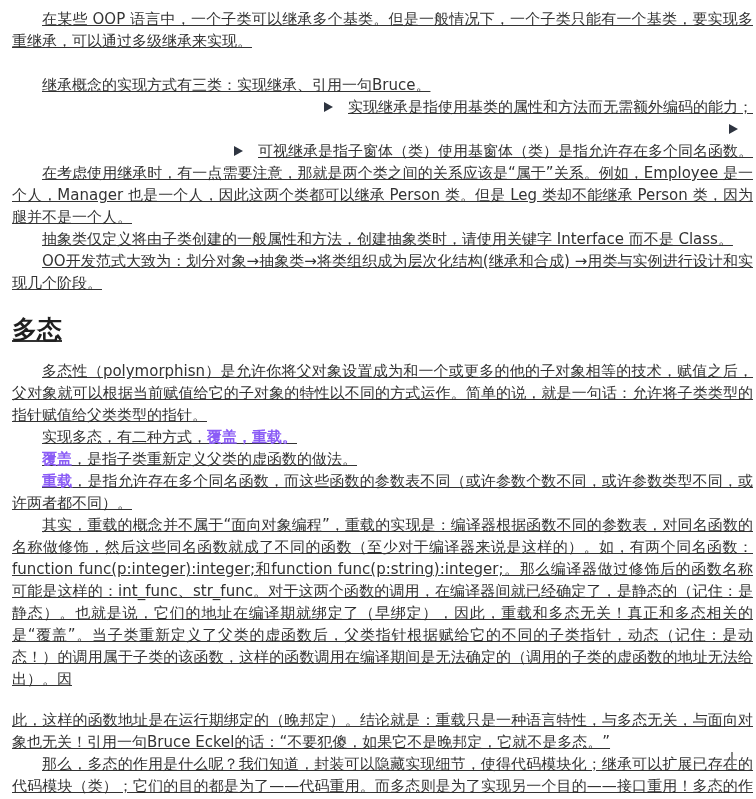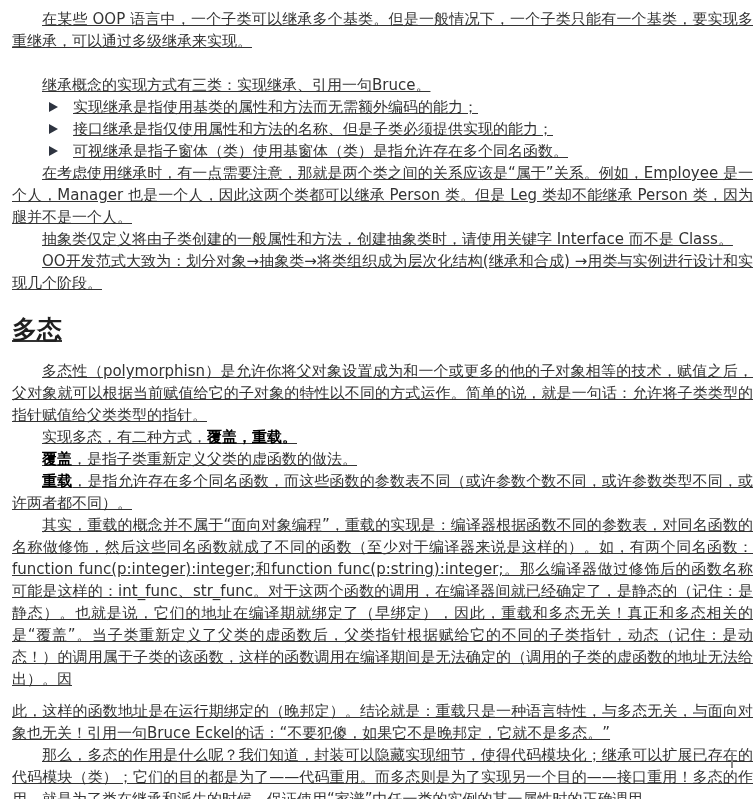--- a/index.html
+++ b/index.html
@@ -19,40 +19,40 @@
     text-align: justify;
     text-decoration: underline;
   }
   .para { margin: 0; }
   .indent { text-indent: 2em; }
   .spacer { height: 22px; }
   .bullet-line {
     margin: 0;
     padding-left: 37px;
     text-indent: 0;
-    text-align: left;
+    text-align: right;
   }
   .tri {
     display: inline-block;
     width: 0; height: 0;
     border-left: 9px solid #2e3440;
     border-top: 5px solid transparent;
     border-bottom: 5px solid transparent;
     margin-right: 15px;
   }
   h1.section {
     font-size: 25px;
     line-height: 32px;
     font-weight: bold;
     color: #1f1f1f;
     text-align: left;
   }
   h1.sec-a { margin: 20px 0 14px 0; }
-  .gap { margin-top: 10px; }
-  b.lead { font-weight: bold; color: #000000; }
+  .gap { margin-top: 19px; }
+  b.lead { font-weight: bold; color: #8b5cf6; }
   .caret {
     position: absolute;
     left: 731px;
     top: 752px;
     width: 2px;
     height: 16px;
     background: #878787;
   }
 </style>
 </head>
@@ -64,21 +64,21 @@
 
   <div class="spacer"></div>
 
   <p class="para indent">继承概念的实现方式有三类：实现继承、引用一句Bruce。</p>
 
   <p class="para bullet-line">
     <span class="tri"></span><span>实现继承是指使用基类的属性和方法而无需额外编码的能力；</span>
   </p>
 
   <p class="para bullet-line">
-    <span class="tri"></span><span>接口继承是指仅使用属性和方法的名称、但是子类必须提供实现的能力；</span>
+    <span class="tri"></span>
   </p>
 
   <p class="para bullet-line">
     <span class="tri"></span><span>可视继承是指子窗体（类）使用基窗体（类）是指允许存在多个同名函数。</span>
   </p>
 
   <p class="para indent">在考虑使用继承时，有一点需要注意，那就是两个类之间的关系应该是“属于”关系。例如，Employee 是一个人，Manager 也是一个人，因此这两个类都可以继承 Person 类。但是 Leg 类却不能继承 Person 类，因为腿并不是一个人。</p>
 
   <p class="para indent">抽象类仅定义将由子类创建的一般属性和方法，创建抽象类时，请使用关键字 Interface 而不是 Class。</p>
 

